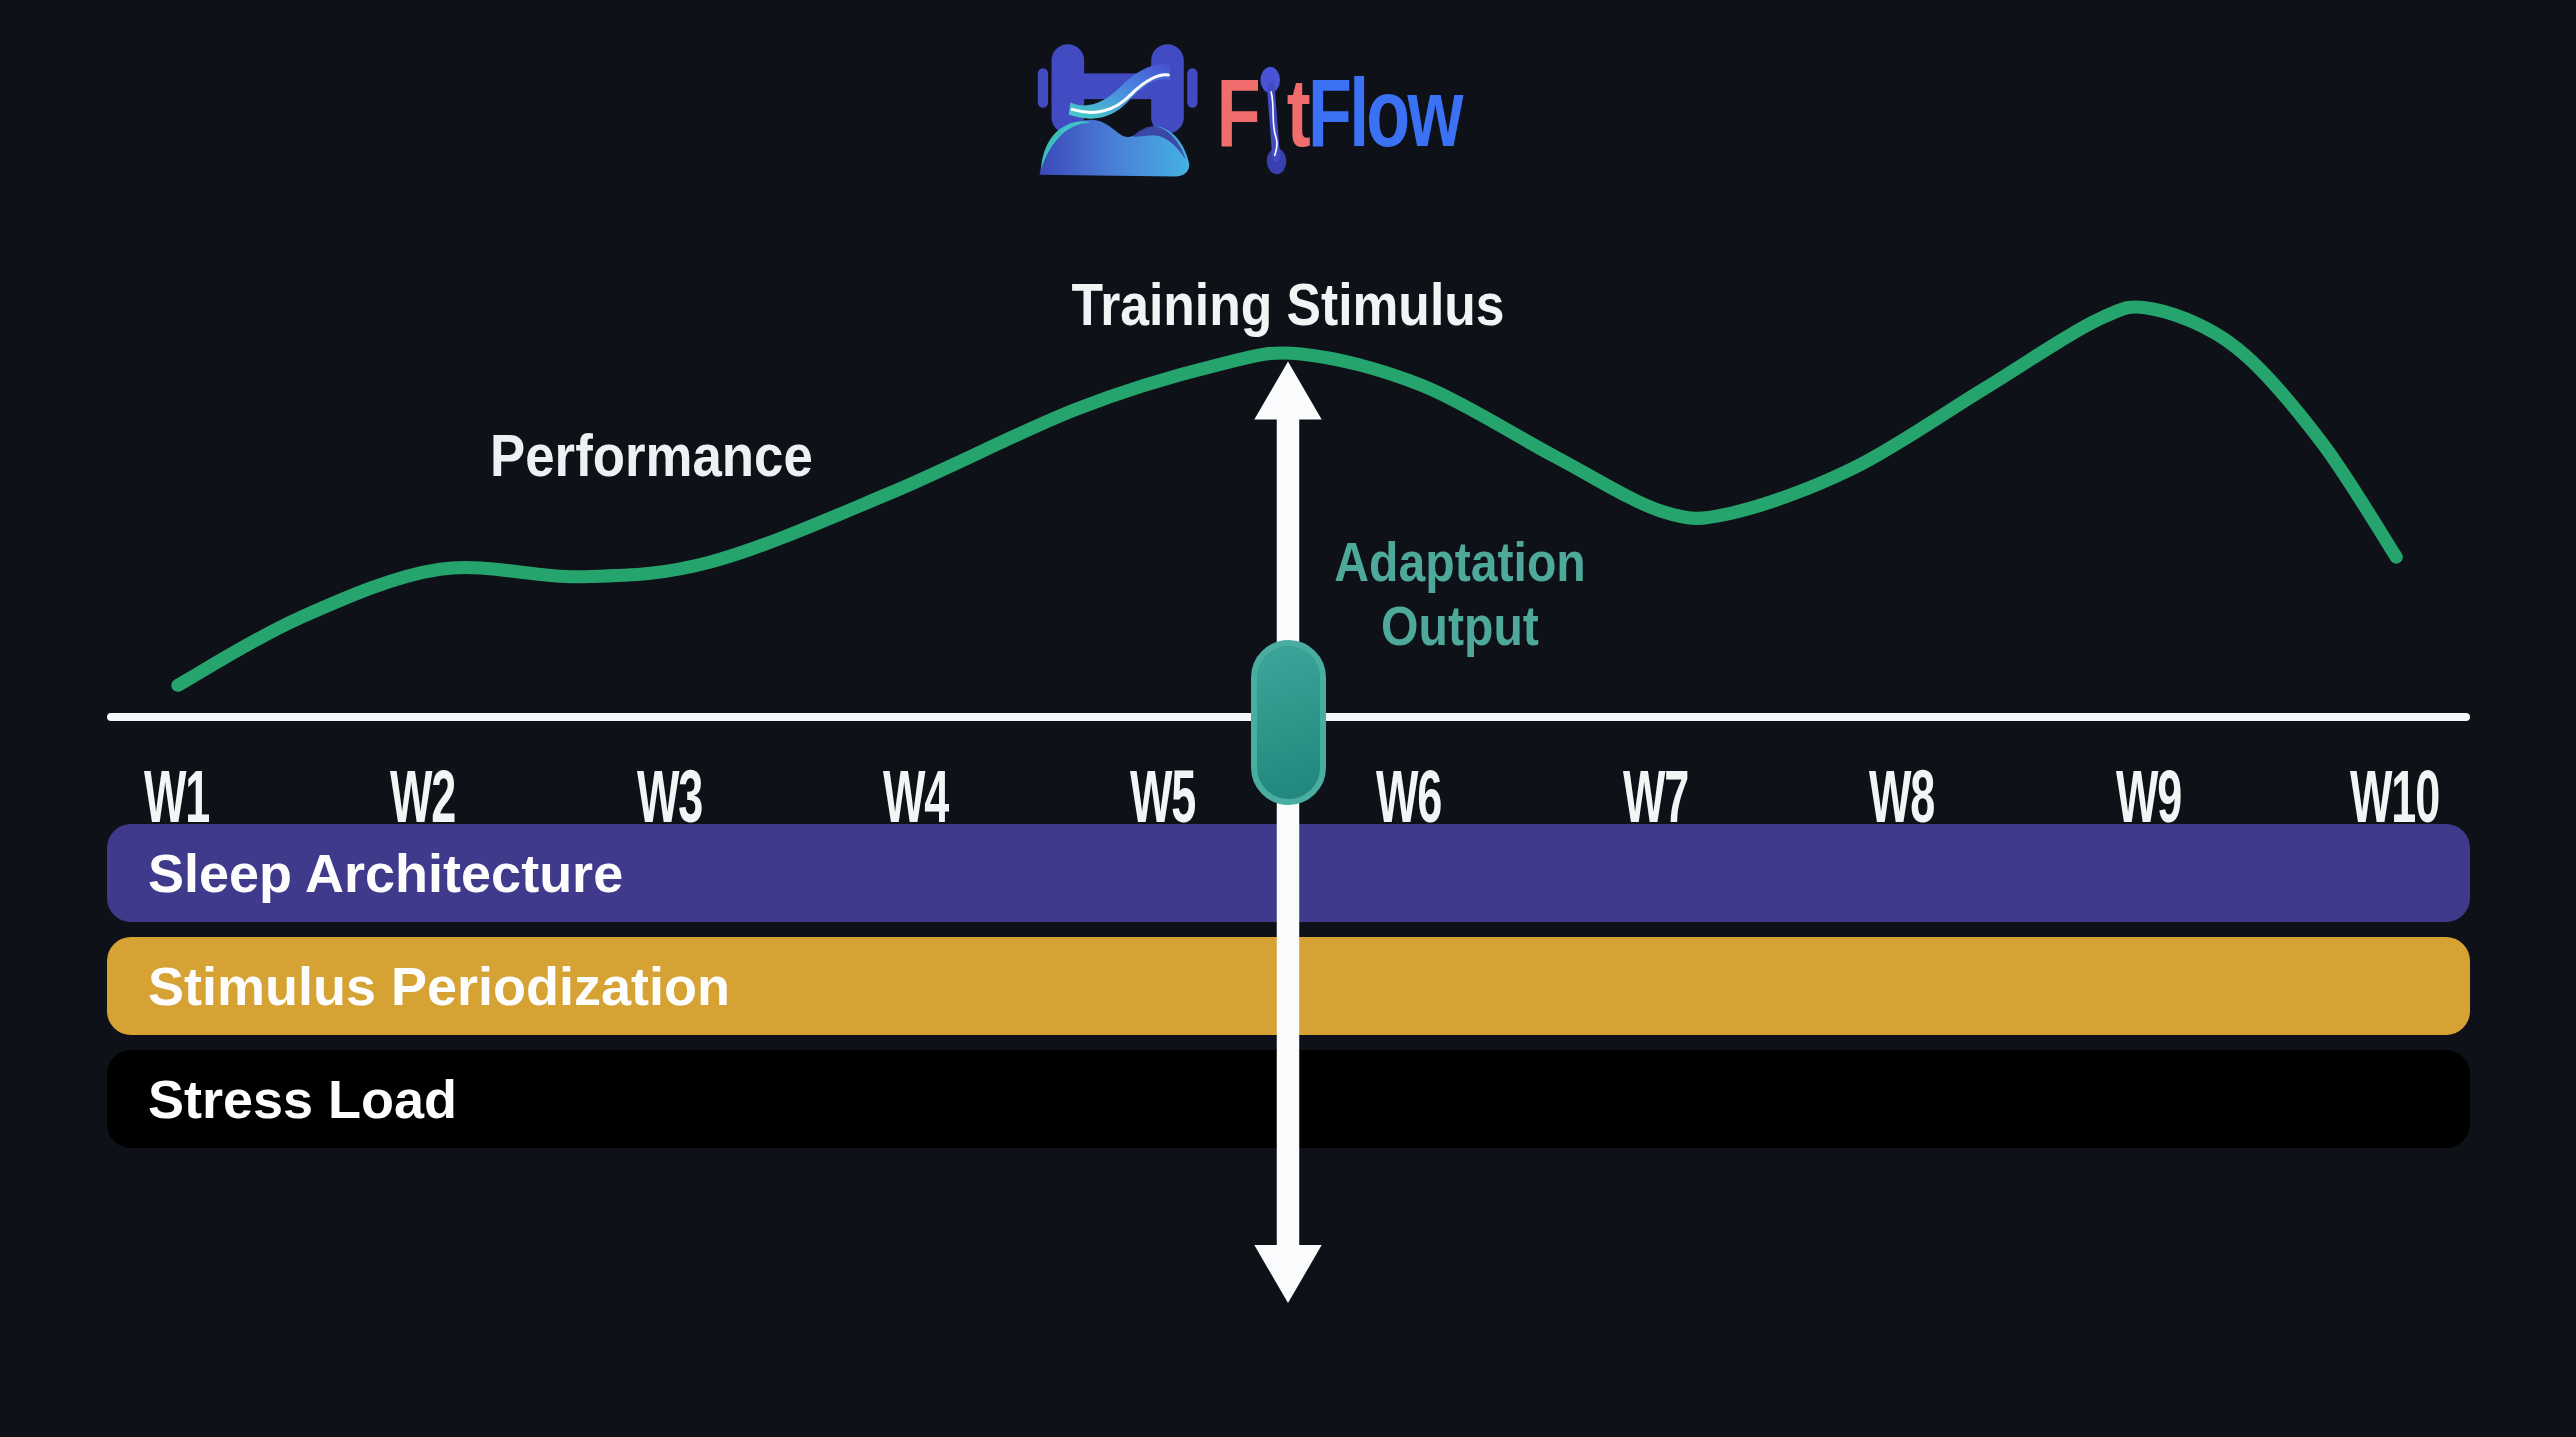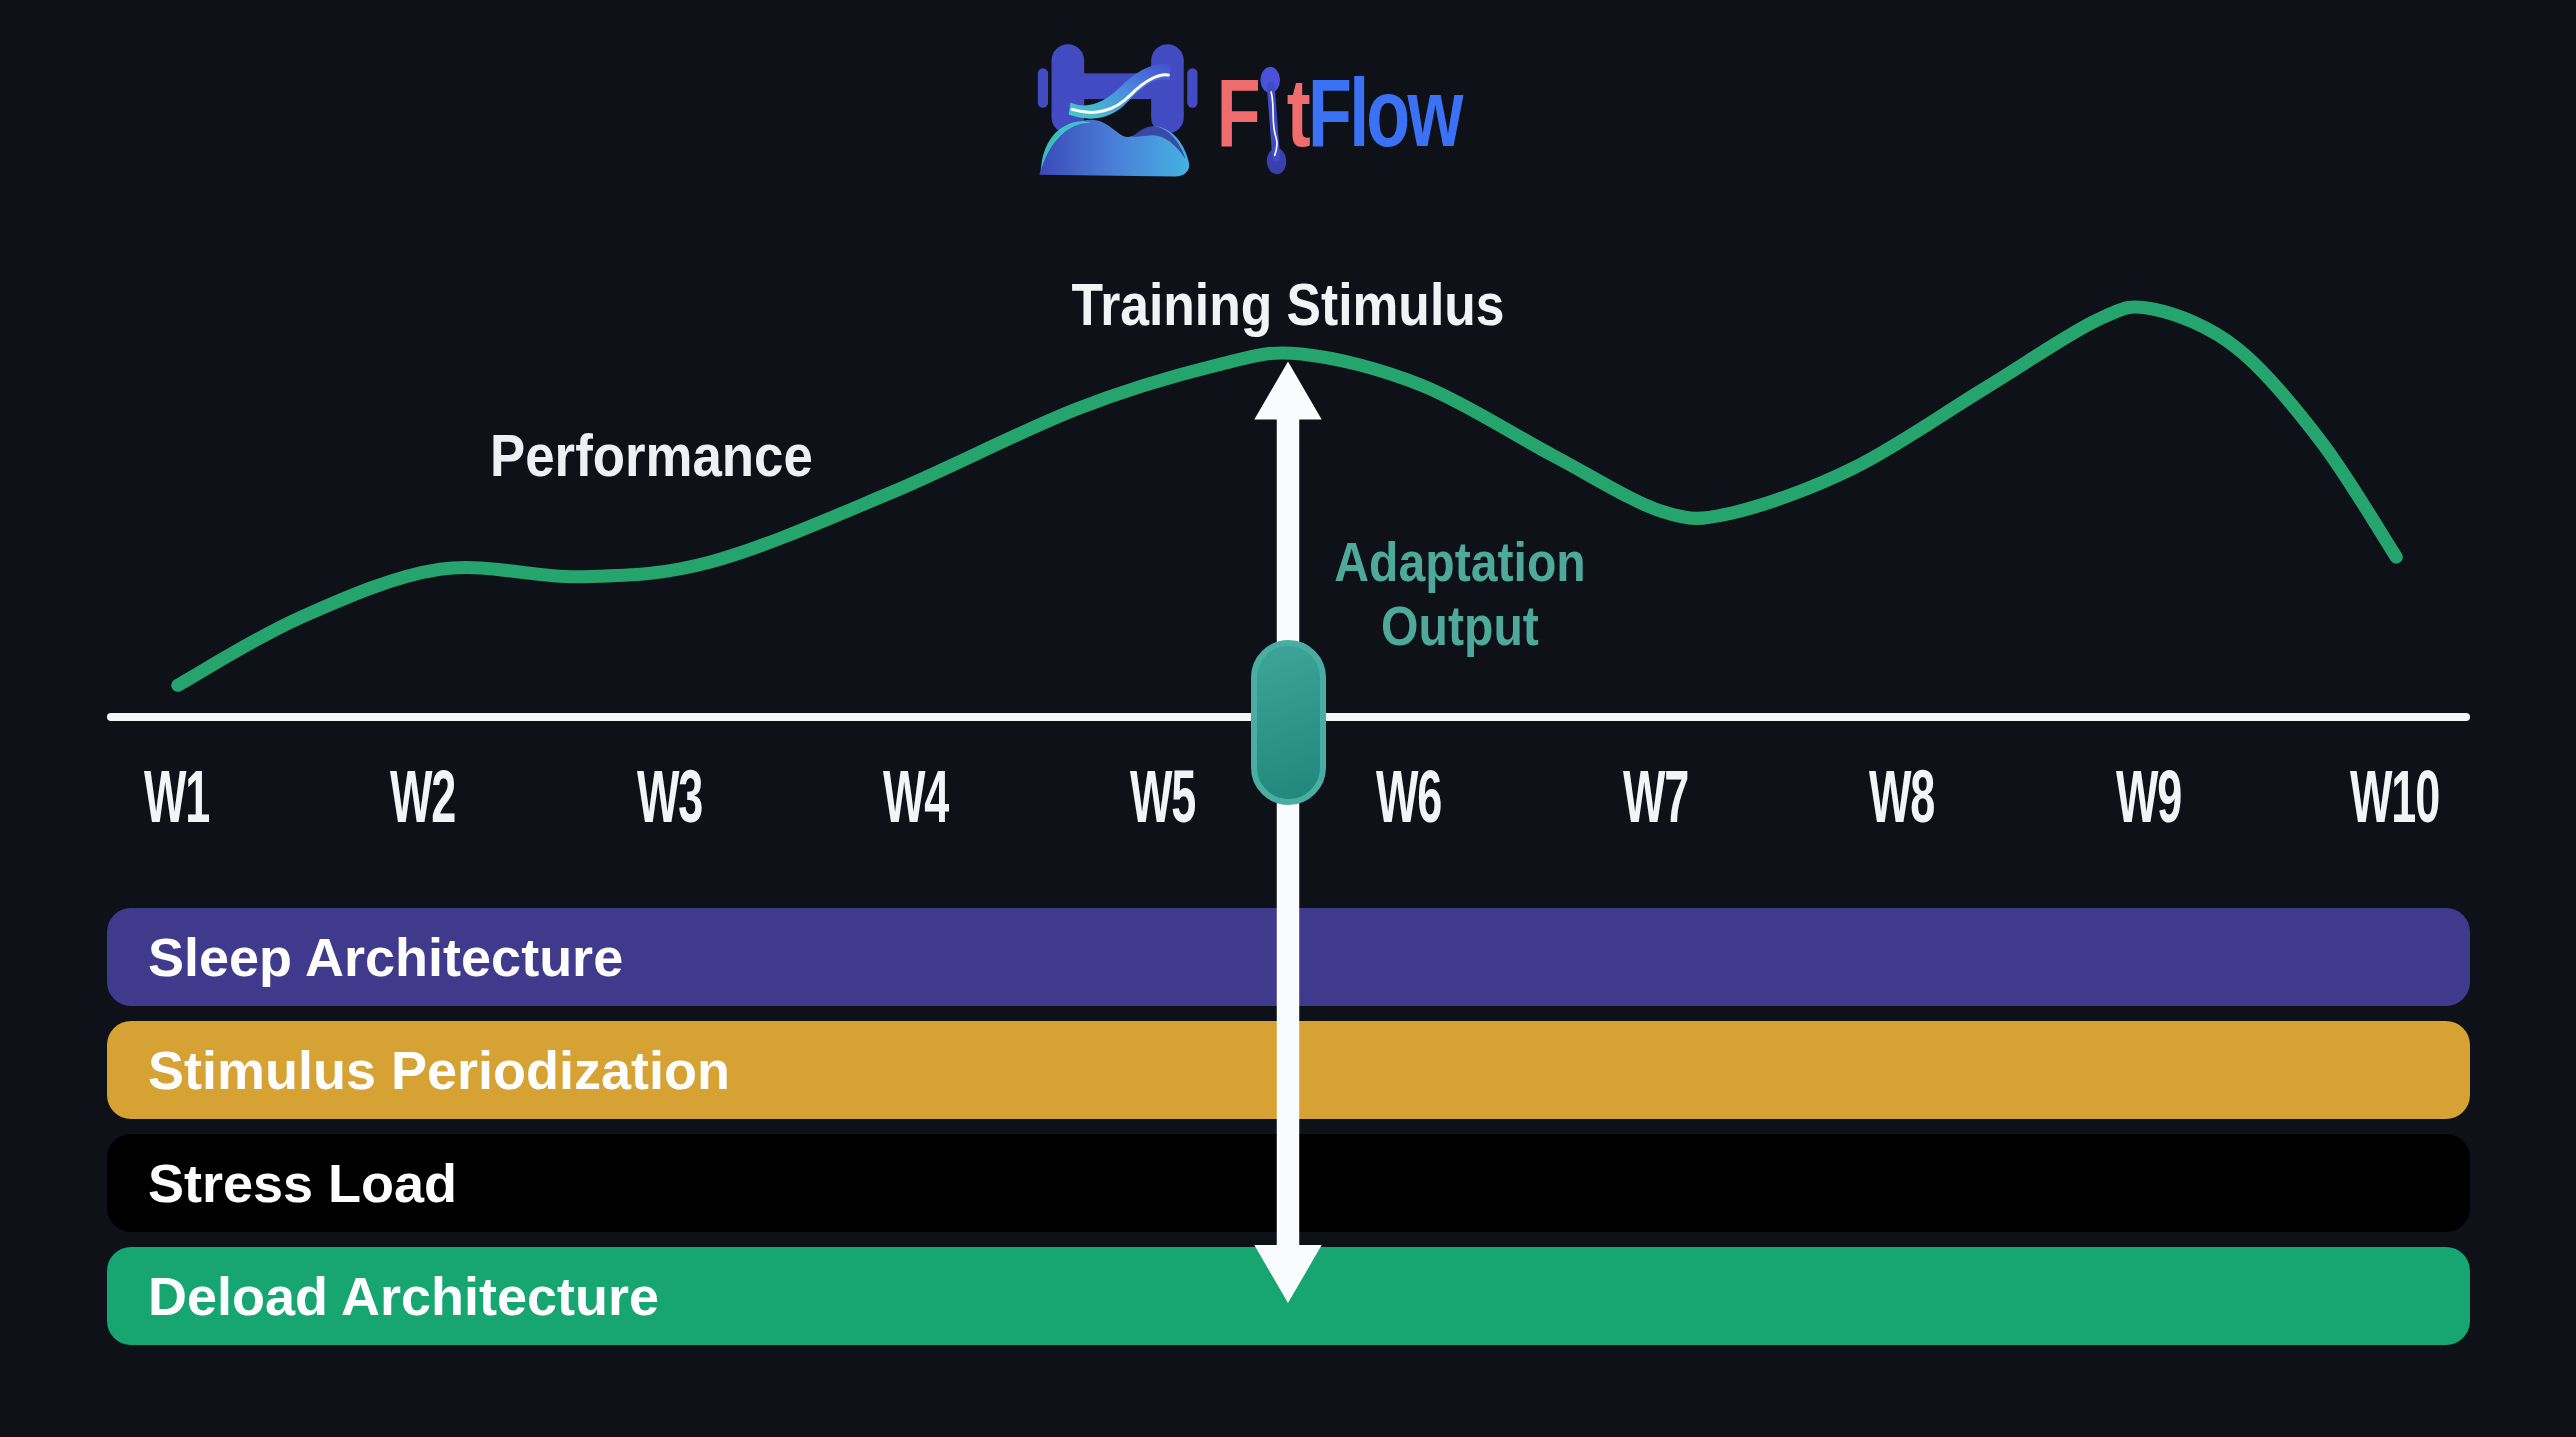--- a/index.html
+++ b/index.html
@@ -41,21 +41,21 @@
              border-radius:39px;box-sizing:border-box;
              background:linear-gradient(160deg,#3aa296 10%,#23897e 90%);
              border:6.6px solid #49aea1;z-index:4;}
 
   
   .week{position:absolute;top:753px;width:281px;margin-left:-140px;text-align:center;
         color:#f3f4f6;font-weight:700;font-size:75px;letter-spacing:-1.9px;
         transform:scaleX(0.60);transform-origin:50% 50%;z-index:5;}
 
   
-  #bands{position:absolute;left:107px;top:908px;width:2363px;z-index:2;}
+  #bands{position:absolute;left:107px;top:824px;width:2363px;z-index:2;}
   .band{height:98px;border-radius:24px;margin-bottom:15px;
         display:flex;align-items:center;}
   .band-label{color:#fdfdfe;font-weight:700;font-size:54px;padding-left:41px;}
 </style>
 </head>
 <body>
 
 <div id="stage">
 
   <div id="logo">
@@ -143,19 +143,16 @@
   <div id="bands">
       <div class="band" style="background: rgb(64, 58, 140);">
         <span class="band-label">Sleep Architecture</span>
       </div>
       <div class="band" style="background: rgb(214, 162, 51);">
         <span class="band-label">Stimulus Periodization</span>
       </div>
       <div class="band" style="background: #000000;">
         <span class="band-label">Stress Load</span>
       </div>
-      <div class="band" style="background: rgb(23, 165, 114);">
-        <span class="band-label">Deload Architecture</span>
-      </div>
     </div>
 
 </div>
 
 
 </body></html>

